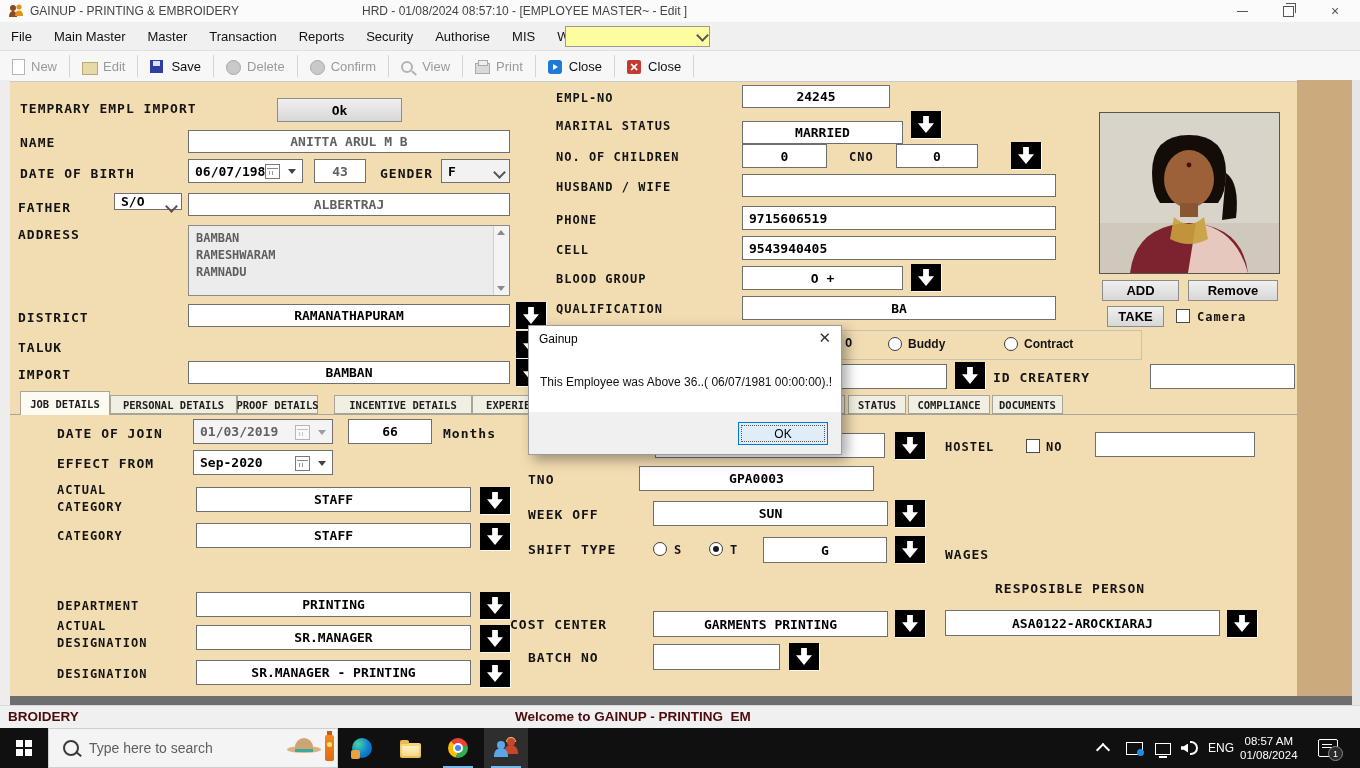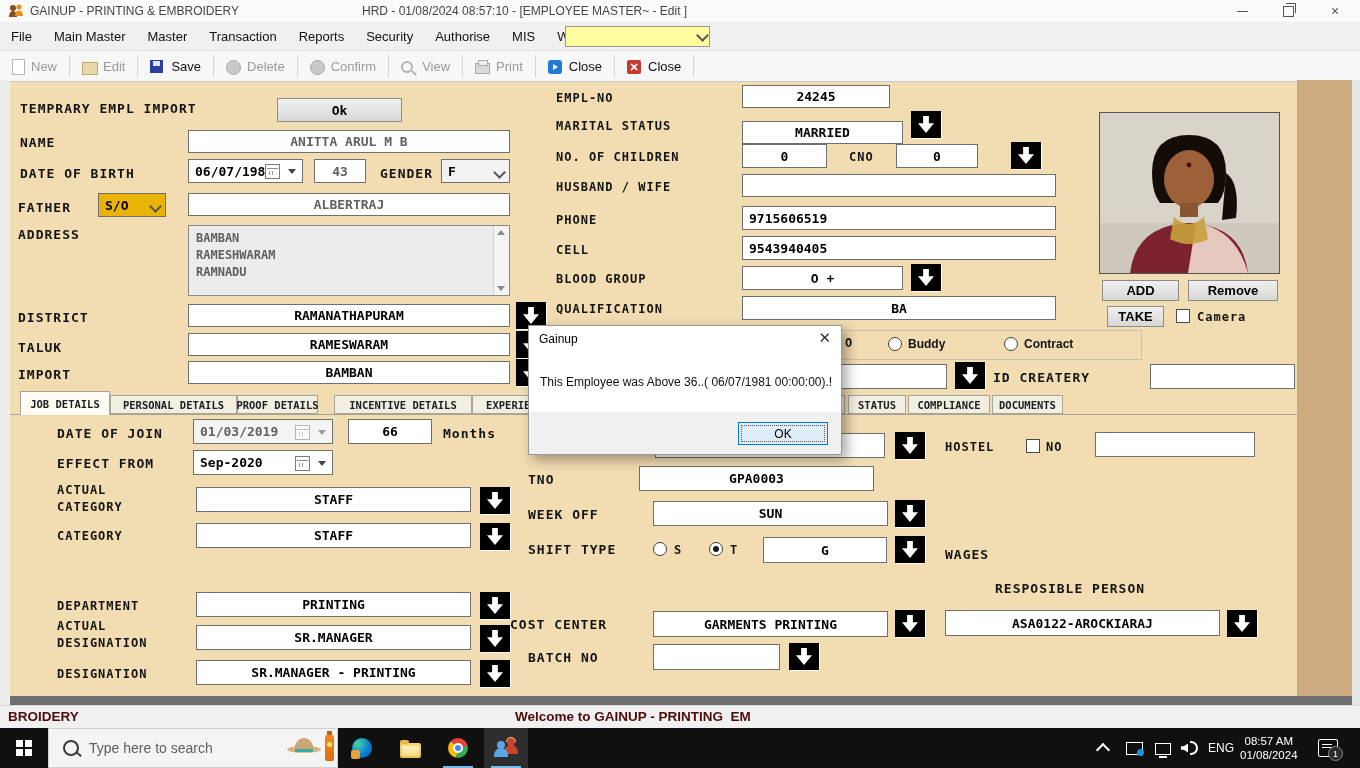--- a/index.html
+++ b/index.html
@@ -261,21 +261,21 @@
     <span class="tri-dn" style="right:6px;top:9px"></span>
   </div>
   <div class="fld muted" style="left:314px;top:159px;width:52px;height:24px">43</div>
   <div class="lbl" style="left:380px;top:166px;font-size:13px">GENDER</div>
   <div class="fld left" style="left:441px;top:159px;width:69px;height:24px;background:#F2F2F2">
     <span>F</span>
     <span class="cbx combo-arrow"></span>
   </div>
 
   <div class="lbl" style="left:18px;top:200px;font-size:13px">FATHER</div>
-  <div class="fld left" style="left:98px;top:193px;width:68px;height:24px;background:#eab308">
+  <div class="fld left" style="left:114px;top:193px;width:68px;height:17px;background:#ffffff">
     <span>S/O</span>
     <span class="cbx combo-arrow"></span>
   </div>
   <div class="fld muted" style="left:188px;top:193px;width:322px;height:23px">ALBERTRAJ</div>
 
   <div class="lbl" style="left:18px;top:227px;font-size:13px">ADDRESS</div>
   <div class="addr">
     <div>BAMBAN</div>
     <div>RAMESHWARAM</div>
     <div>RAMNADU</div>
@@ -285,21 +285,20 @@
     </div>
   </div>
 
   <div class="lbl" style="left:18px;top:310px;font-size:13px">DISTRICT</div>
   <div class="fld" style="left:188px;top:304px;width:322px;height:23px">RAMANATHAPURAM</div>
   <div class="dab" style="left:516px;top:302px">
       <span class="ar"></span>
     </div>
 
   <div class="lbl" style="left:18px;top:340px;font-size:13px">TALUK</div>
-  <div class="fld" style="left:188px;top:333px;width:322px;height:23px">RAMESWARAM</div>
   <div class="dab" style="left:516px;top:331px">
       <span class="ar"></span>
     </div>
 
   <div class="lbl" style="left:18px;top:367px;font-size:13px">IMPORT</div>
   <div class="fld" style="left:188px;top:361px;width:322px;height:23px">BAMBAN</div>
   <div class="dab" style="left:516px;top:359px">
       <span class="ar"></span>
     </div>
 

